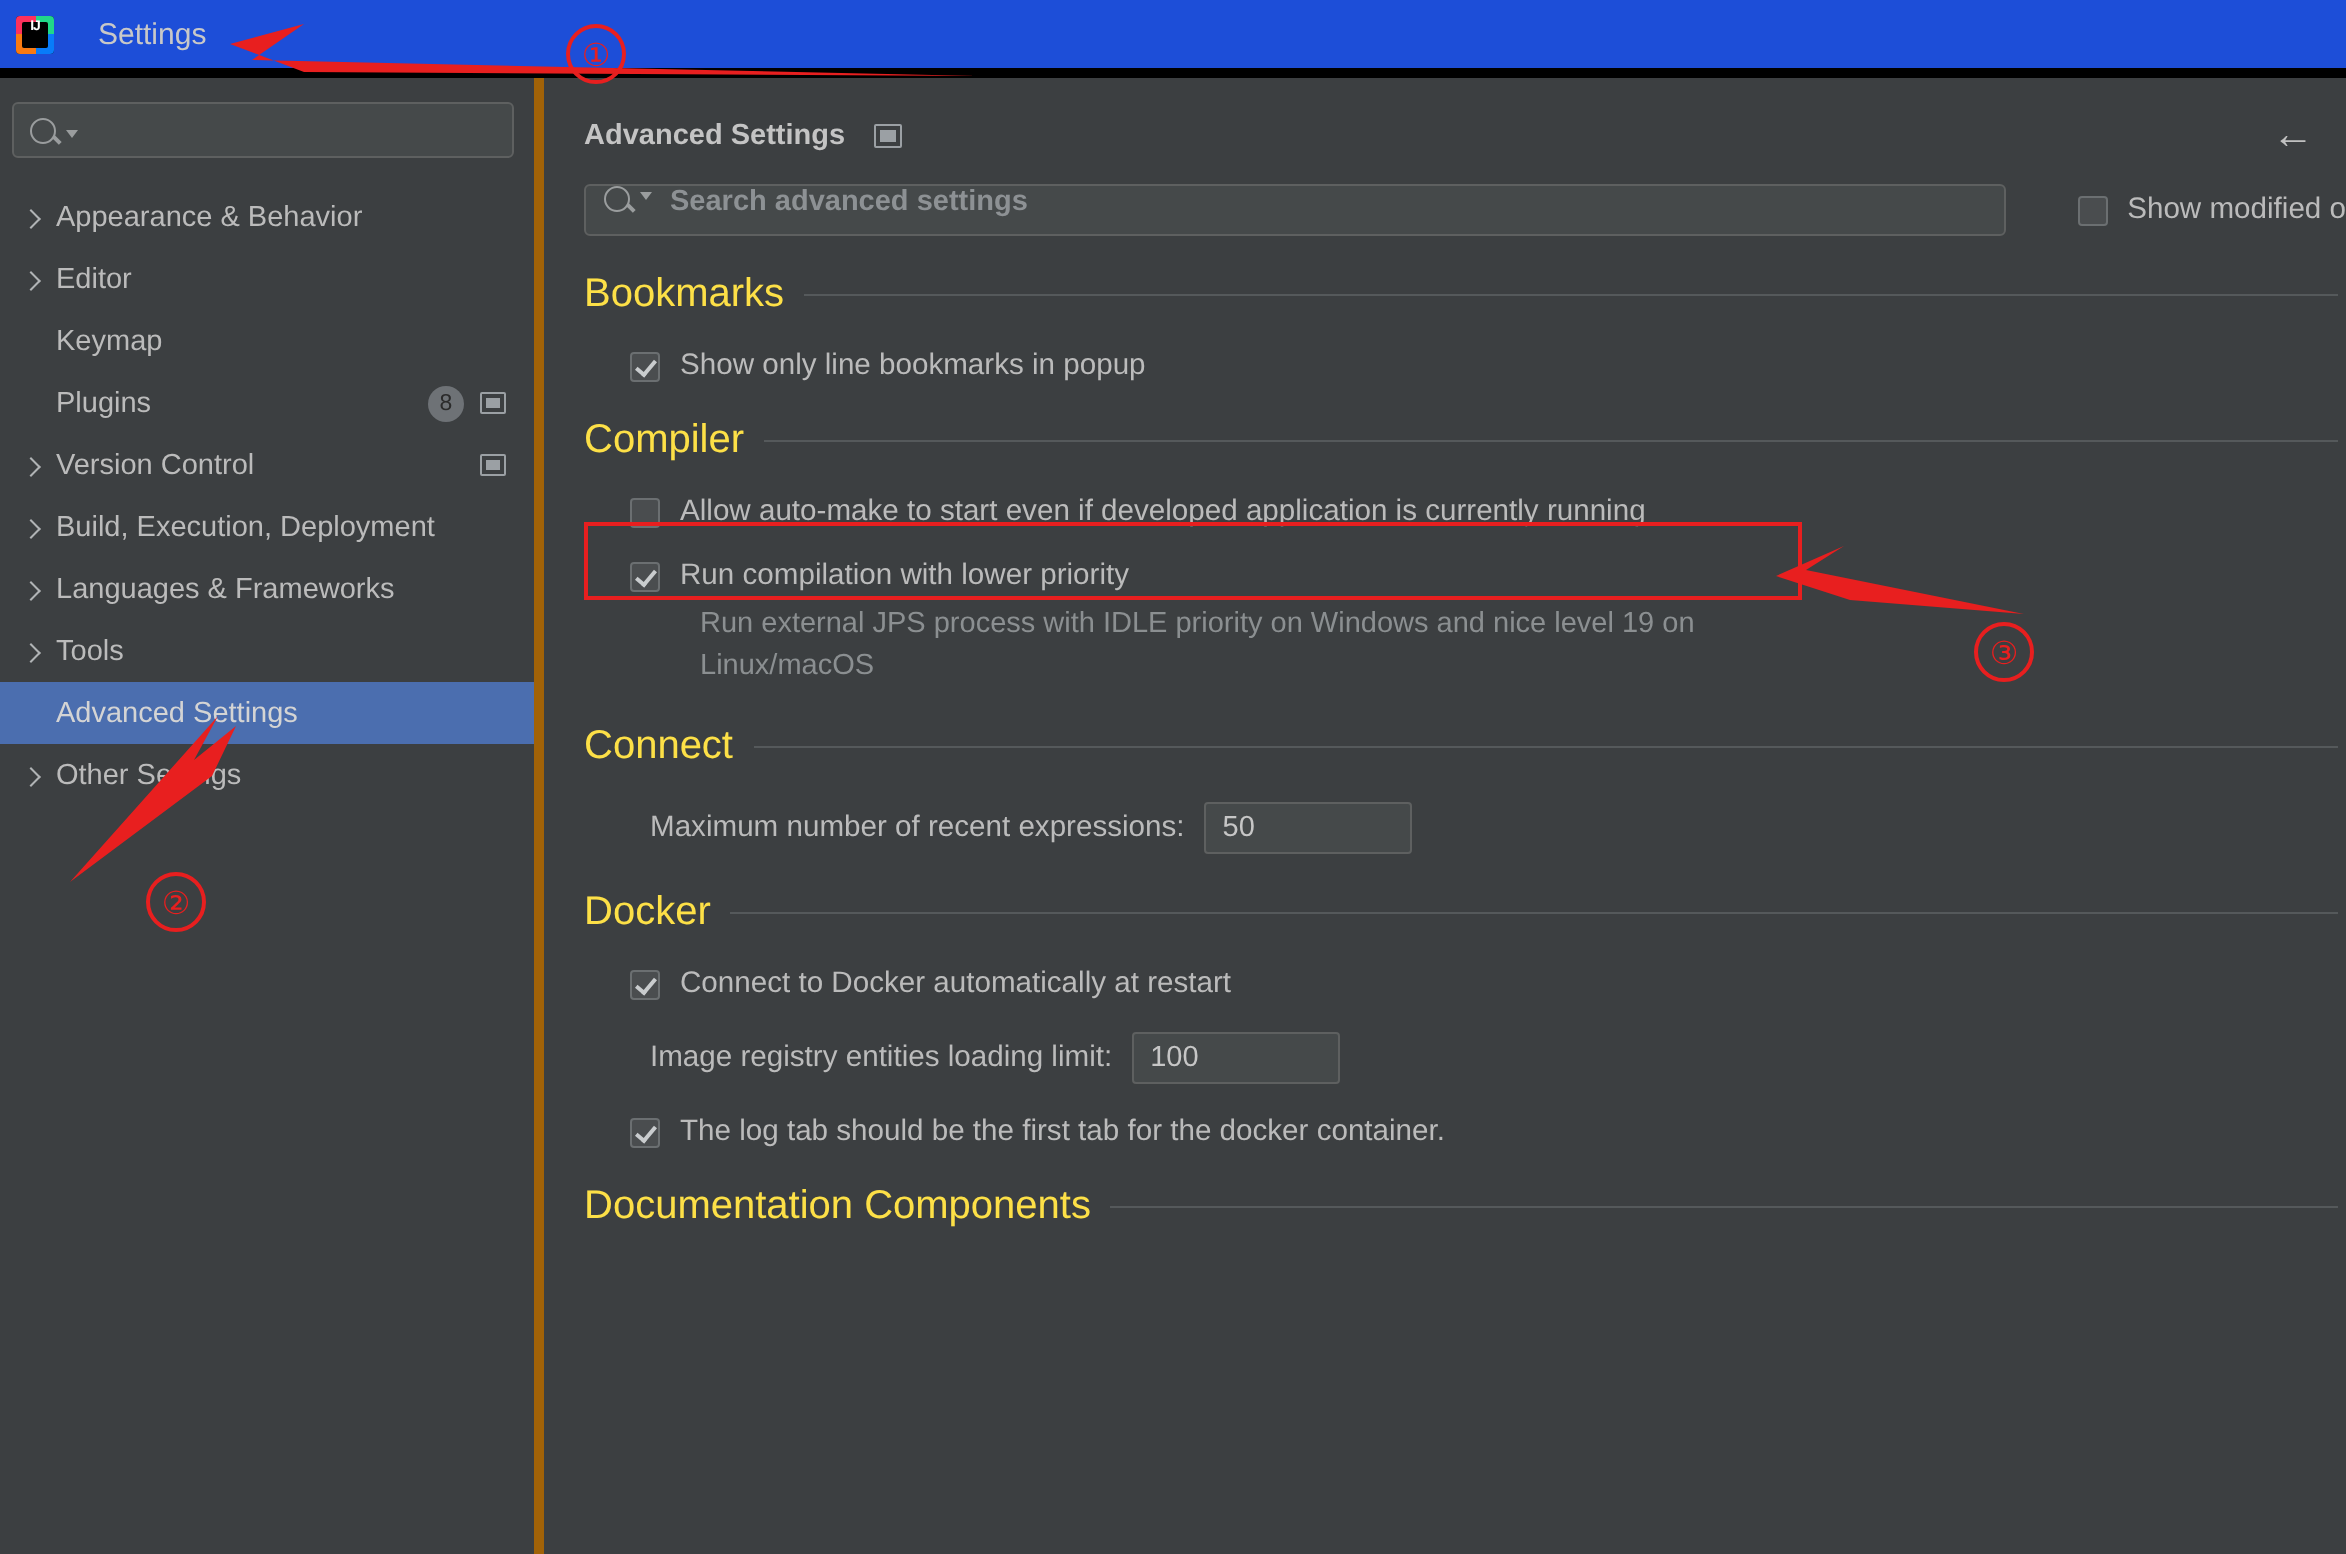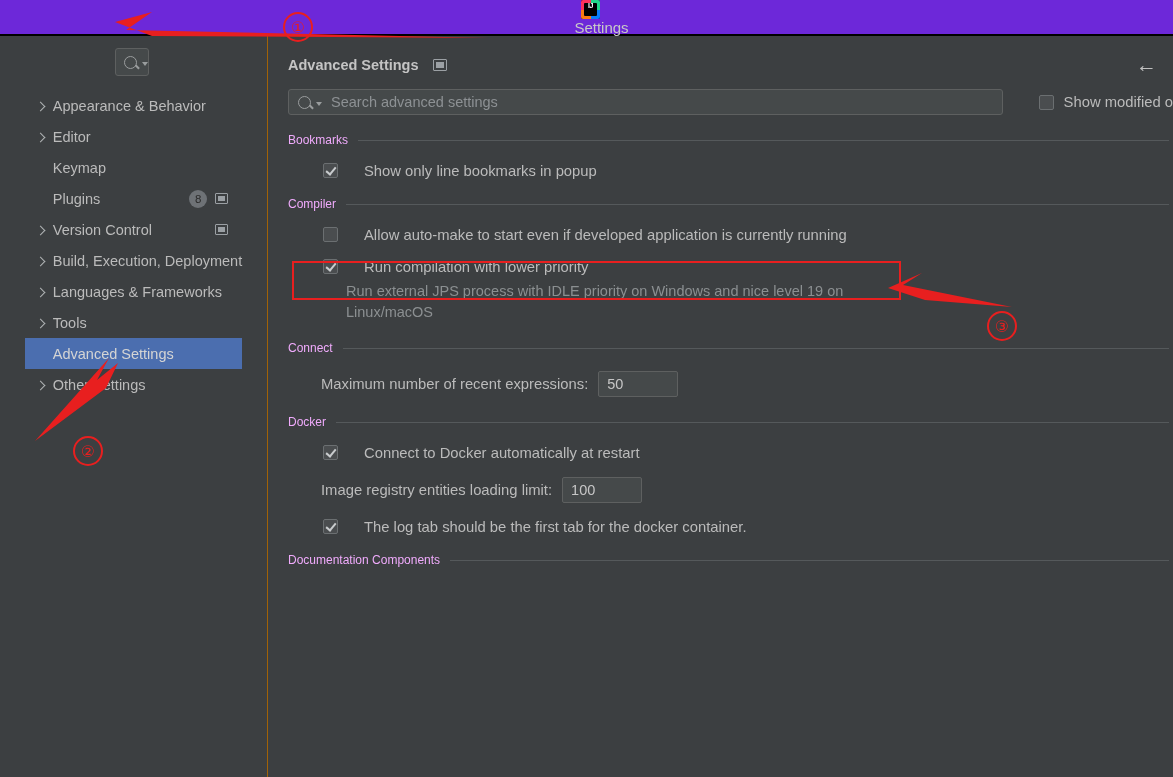--- a/index.html
+++ b/index.html
@@ -23,27 +23,26 @@
     inset: 0;
     display: flex;
     flex-direction: column;
     background: #3c3f41;
   }
 
   
   .titlebar {
     height: 34px;
     min-height: 34px;
-    background: #6d28d9;
+    background: #1d4ed8;
     display: flex;
     align-items: center;
     padding-left: 8px;
-    border-bottom: 2px solid #000000;
-    position: relative;
-    flex-direction: column;
+    border-bottom: 5px solid #000000;
+    position: relative;
   }
   .app-logo {
     width: 19px;
     height: 19px;
     position: relative;
     border-radius: 2px;
     overflow: hidden;
     flex: 0 0 auto;
     background: #000;
   }
@@ -83,25 +82,24 @@
     flex: 1;
     display: flex;
     min-height: 0;
   }
 
   
   .sidebar {
     width: 267px;
     min-width: 267px;
     background: #3c3f41;
-    border-right: 1px solid #a16207;
+    border-right: 5px solid #a16207;
     display: flex;
     flex-direction: column;
     position: relative;
-    align-items: center;
   }
   .sidebar-search {
     margin: 12px 10px 10px 6px;
     height: 26px;
     background: #45494a;
     border: 1px solid #5e6060;
     border-radius: 3px;
     display: flex;
     align-items: center;
     padding-left: 8px;
@@ -238,23 +236,24 @@
     align-items: center;
     margin-top: 2px;
   }
   .adv-search {
     width: 718px;
     height: 26px;
     background: #45494a;
     border: 1px solid #5e6060;
     border-radius: 3px;
     display: flex;
-    align-items: center;
+    align-items: flex-start;
     padding-left: 9px;
     box-sizing: border-box;
+    font-weight: bold;
   }
   .adv-search .ph {
     margin-left: 9px;
     color: #8d9194;
     font-size: 14.5px;
   }
   .modified-wrap {
     display: flex;
     align-items: center;
     margin-left: 36px;
@@ -284,56 +283,55 @@
     margin-left: 10px;
     font-size: 14.8px;
     color: #bbbbbb;
   }
 
   
   .section { margin-top: 18px; }
   .section-head {
     display: flex;
     align-items: center;
-    font-size: 12px;
-    color: #f0abfc;
+    font-size: 20px;
+    color: #fde047;
     padding-right: 4px;
   }
   .section-head .rule {
     flex: 1;
     height: 1px;
     background: #55595b;
     margin-left: 10px;
   }
   .opt-row {
     display: flex;
-    align-items: flex-start;
+    align-items: center;
     margin-top: 16px;
-    margin-left: 35px;
-    gap: 16px;
+    margin-left: 23px;
   }
   .opt-desc {
     margin-left: 58px;
     margin-top: 6px;
     font-size: 14.5px;
     color: #8b8f91;
     line-height: 21px;
     max-width: 520px;
   }
   .field-row {
     display: flex;
     align-items: center;
     margin-top: 16px;
     margin-left: 33px;
     font-size: 14.8px;
     color: #bbbbbb;
   }
   .num-field {
     margin-left: 10px;
-    width: 80px;
+    width: 104px;
     height: 26px;
     background: #45494a;
     border: 1px solid #5e6060;
     border-radius: 2px;
     display: flex;
     align-items: center;
     padding-left: 8px;
     box-sizing: border-box;
     color: #c6c6c6;
     font-size: 14.5px;

